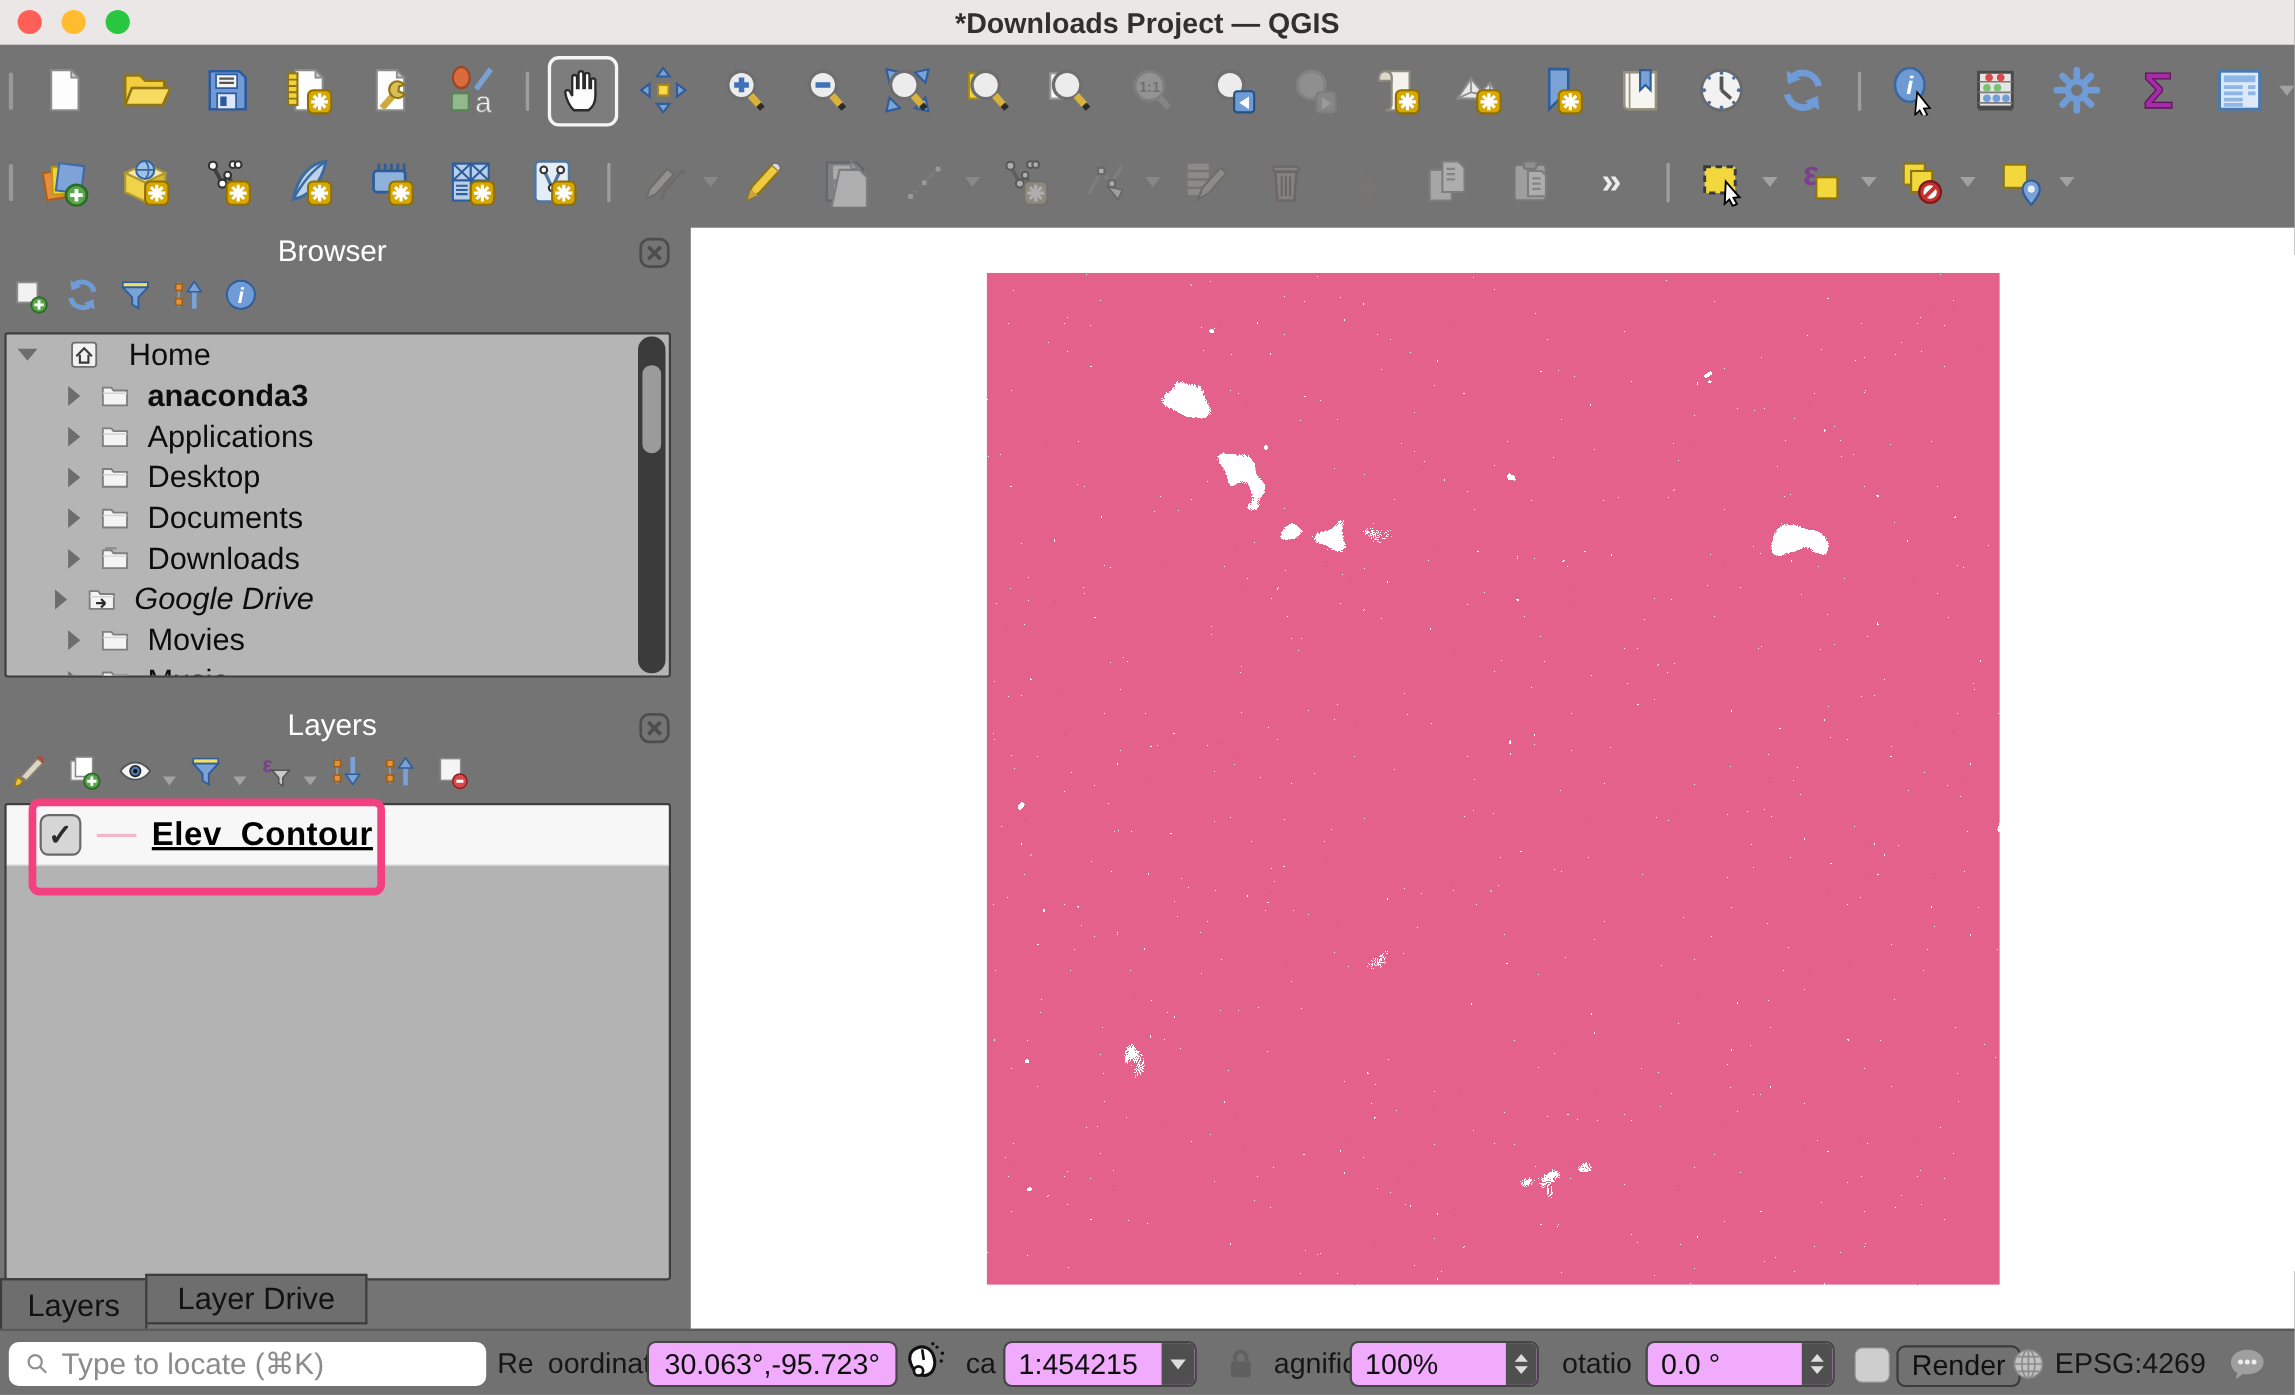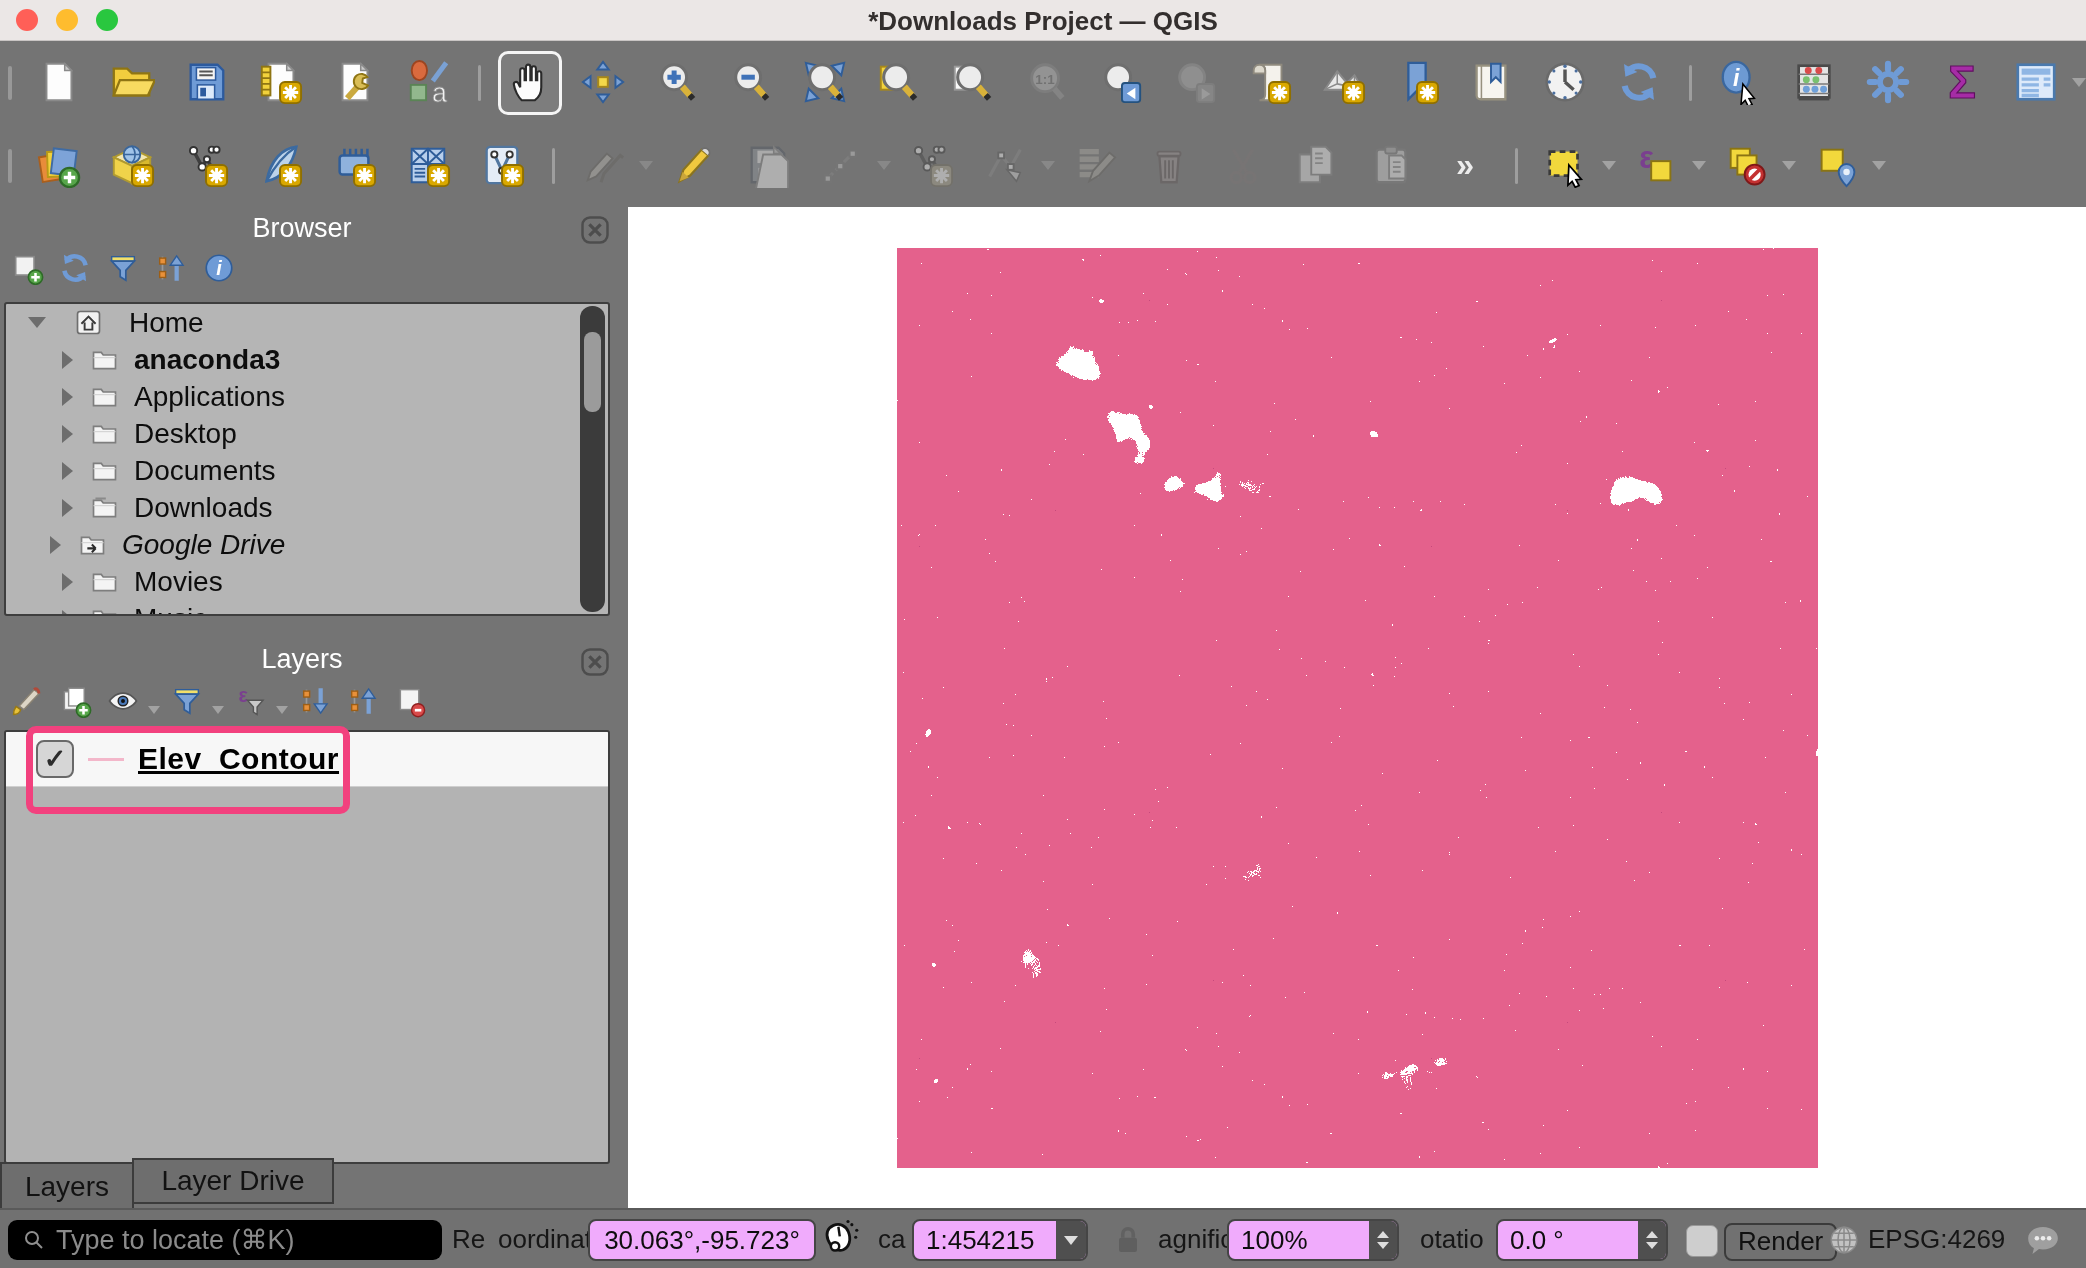--- a/index.html
+++ b/index.html
@@ -53,21 +53,21 @@
   .tab{position:absolute;background:#6e6e6e;border:2px solid #3c3c3c;display:flex;align-items:center;justify-content:center;
        font-size:28px;color:#121212}
   
   .mapcanvas{position:absolute;left:628px;top:207px;right:0;bottom:60px;background:#ffffff}
   .maplayer{position:absolute;left:269px;top:41px;width:921px;height:920px}
   
   .statusbar{position:absolute;left:0;bottom:0;width:2086px;height:60px;background:#717171;border-top:2px solid #5a5a5a;box-sizing:border-box}
   .sb-label{position:absolute;top:0;height:58px;line-height:58px;font-size:26px;color:#161616;white-space:nowrap}
   .sbox{position:absolute;background:#f0abfc;border:2px solid #454545;border-radius:8px;display:flex;align-items:center;
         font-size:26px;color:#0e0e0e;box-sizing:border-box;overflow:hidden}
-  .locator{position:absolute;left:8px;top:10px;width:434px;height:40px;background:#000000;border-radius:9px;
+  .locator{position:absolute;left:8px;top:10px;width:434px;height:40px;background:#ffffff;border-radius:9px;
            display:flex;align-items:center;color:#8b8b8b;font-size:27px}
   .locator svg{width:24px;height:24px;margin:0 10px 0 14px;flex:none}
   .combo-dd{margin-left:auto;width:30px;align-self:stretch;background:#4f4f4f;display:flex;align-items:center;justify-content:center}
   .combo-dd i{width:0;height:0;border-left:7px solid transparent;border-right:7px solid transparent;border-top:9px solid #dedede}
   .spin-ud{margin-left:auto;width:28px;align-self:stretch;background:#4f4f4f;display:flex;flex-direction:column;align-items:center;justify-content:center;gap:4px}
   .spin-ud i{width:0;height:0;border-left:6px solid transparent;border-right:6px solid transparent}
   .spin-up{border-bottom:7px solid #dedede}.spin-dn{border-top:7px solid #dedede}
   .sb-icon{position:absolute}
   .rendercheck{position:absolute;left:1686px;top:15px;width:30px;height:30px;background:#cecece;border:1px solid #989898;border-radius:7px}
   .renderbox{position:absolute;left:1724px;top:13px;height:34px;padding:0 12px;border:2px solid #3b3b3b;border-radius:8px;
@@ -635,21 +635,21 @@
         <span style="display: flex; width: 100%; height: 100%;">
           <svg viewBox="0 0 24 24" width="100%" height="100%">
             <circle cx="12" cy="12" r="9" fill="#6f9bd6" stroke="#2f5d99" stroke-width="1.2"></circle>
             <text x="12" y="17" font-size="14" font-style="italic" font-weight="bold" fill="#fff" text-anchor="middle">i</text>
           </svg>
         </span>
       </span>
     </div>
   <div class="listbox" style="top:95px;height:310px">
     <div style="display:block">
-        <div class="tree-row" style="padding-left: 22px; gap: 11px;">
+        <div class="tree-row" style="padding-left: 10px; gap: 11px;">
           <span class="exp exp-down"></span>
           <span class="tree-icon"><svg viewBox="0 0 24 24" width="100%" height="100%">
               <rect x="3.5" y="3.5" width="17" height="17" rx="2" fill="#f2f2f2" stroke="#6e6e6e" stroke-width="1.3"></rect>
               <path d="M6.5 13l5.5-5.5L17.5 13M9 12v5.5h6V12" fill="none" stroke="#3a3a3a" stroke-width="1.5"></path>
             </svg></span>
           <span>Home</span>
         </div>
         <div class="tree-row" style="padding-left: 56px; font-weight: bold;">
           <span class="exp exp-right"></span>
           <span class="tree-icon"><svg viewBox="0 0 24 24" width="100%" height="100%">

